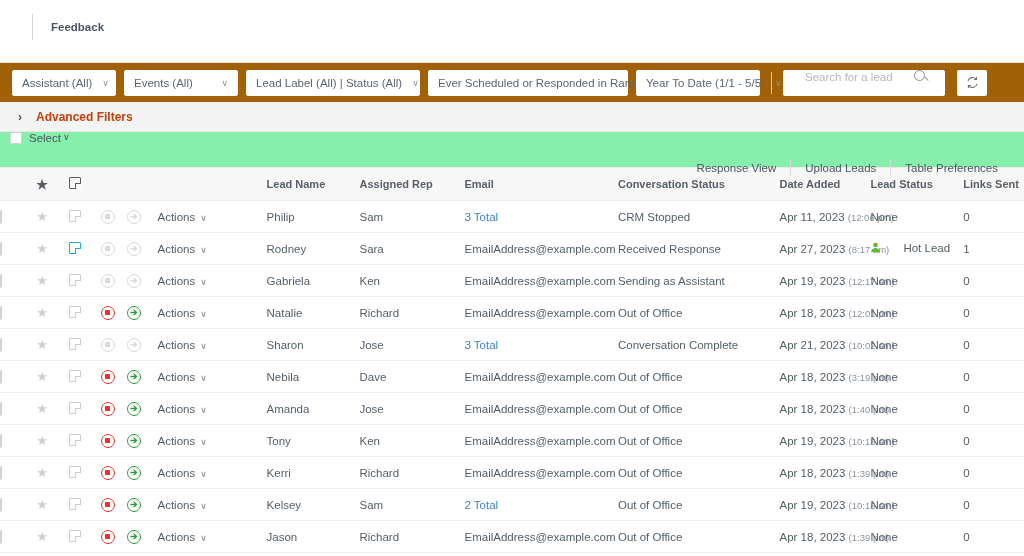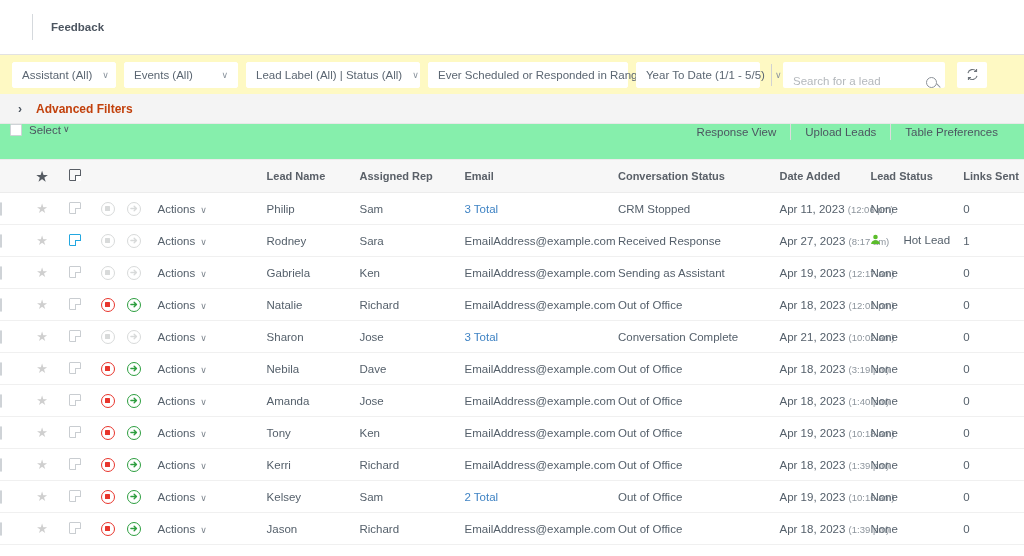--- a/index.html
+++ b/index.html
@@ -37,26 +37,27 @@
   .feedback-link {
     font-size: 11.5px;
     font-weight: bold;
     color: #4c5560;
     cursor: pointer;
   }
 
   
   .filter-bar {
     height: 40px;
-    background: #fef9c3;
+    background: #a16207;
     display: flex;
     align-items: center;
     padding: 0 12px;
     gap: 8px;
     border-top: 1px solid #e2e2e2;
+    margin-top: 8px;
   }
   .filter-select {
     height: 26px;
     background: #fff;
     border: 1px solid #fff;
     border-radius: 2px;
     display: flex;
     align-items: center;
     padding: 0 9px;
     font-size: 11.5px;
@@ -80,22 +81,22 @@
     width: 1px; height: 22px;
     background: #d2d2d2;
     margin: 0 3px;
   }
   .search-box {
     width: 162px;
     height: 26px;
     background: #fff;
     border-radius: 2px;
     display: flex;
-    align-items: flex-end;
-    padding: 0 8px;
+    align-items: flex-start;
+    padding: 0 20px;
     position: relative;
   }
   .search-box input {
     border: 0; outline: 0;
     font-size: 11.5px;
     font-family: "Liberation Sans", sans-serif;
     color: #555;
     width: 100%;
     background: transparent;
   }
@@ -173,20 +174,21 @@
   }
   .select-caret {
     font-size: 9px;
     color: #4c5560;
     margin-left: 2px;
   }
   .header-actions {
     margin-left: auto;
     display: flex;
     align-items: center;
+    margin-top: 28px;
   }
   .header-actions a {
     font-size: 11.5px;
     color: #4c5560;
     text-decoration: none;
     padding: 0 14px;
     cursor: pointer;
     white-space: nowrap;
   }
   .ha-sep { width: 1px; height: 16px; background: #dcdcdc; }

